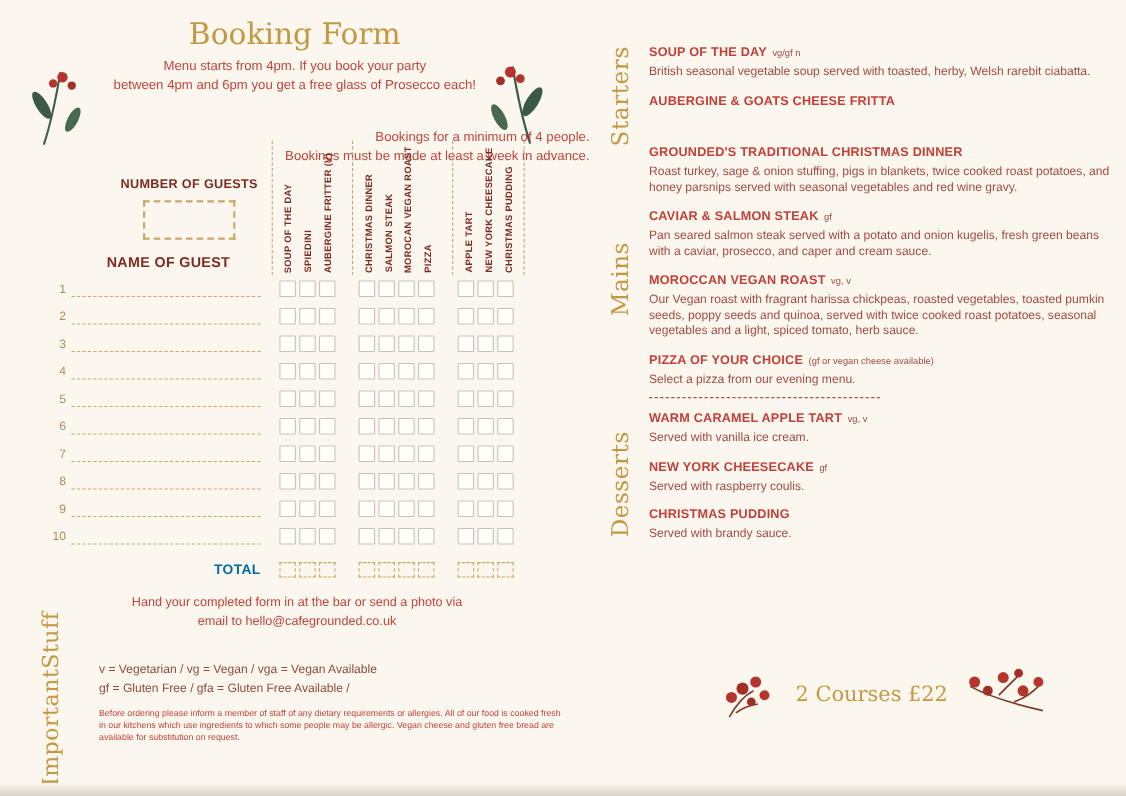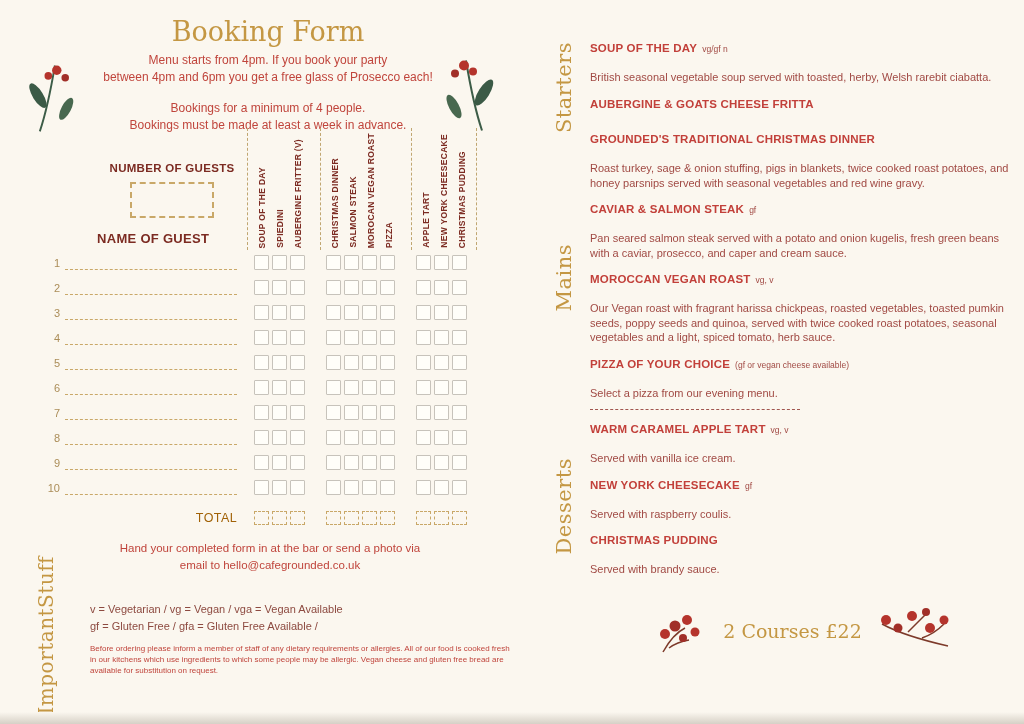--- a/index.html
+++ b/index.html
@@ -14,21 +14,21 @@
     content:"";position:absolute;left:0;right:0;bottom:0;height:12px;
     background:linear-gradient(#fbf7ef,#d6d0c6);pointer-events:none;
   }
 
   
   .left-page{position:absolute;left:0;top:0;width:536px;height:724px;}
   .page-title{position:absolute;top:16px;left:0;width:100%;margin:0;text-align:center;
     font-size:27px;font-weight:normal;color:#c49743;font-family:"DejaVu Serif",serif;}
   .intro{position:absolute;top:52px;left:0;width:100%;text-align:center;
     font-size:12px;color:#c0453c;line-height:1.42;}
-  .booking-note{position:absolute;top:100px;left:0;width:100%;text-align:center;
+  .booking-note{position:absolute;top:116px;left:0;width:100%;text-align:right;
     font-size:12px;color:#c0453c;line-height:1.42;}
   .intro span,.booking-note span{display:block;}
 
   .holly{position:absolute;}
   .holly-left{left:24px;top:58px;width:58px;height:80px;}
   .holly-right{left:438px;top:52px;width:60px;height:86px;transform:scaleX(-1);}
 
   
   .grid{position:absolute;left:42px;top:128px;width:470px;}
   .ghead{display:flex;}
@@ -48,21 +48,21 @@
   .colhead{display:block;writing-mode:vertical-rl;transform:rotate(180deg);
     white-space:nowrap;font-size:8.5px;font-weight:bold;color:#7c2b22;letter-spacing:.3px;line-height:1;padding-top:2px;}
 
   .grow{display:flex;height:25px;align-items:center;}
   .rownum{width:18px;flex:none;text-align:right;font-size:11px;color:#ab8d58;}
   .nameline{flex:1;height:14px;margin:0 10px 0 5px;border-bottom:1px dashed #c9a868;align-self:center;box-sizing:border-box;}
   .checkbox{display:inline-block;width:13px;height:13px;border:1px solid #c7c3bb;background:#fffef9;border-radius:1px;}
 
   .total-row{display:flex;height:28px;align-items:center;margin-top:4px;}
   .total-name{justify-content:flex-end;}
-  .total-label{font-size:12.5px;font-weight:normal;color:#a16207;margin-right:10px;letter-spacing:.4px;}
+  .total-label{font-size:12.5px;font-weight:bold;color:#0369a1;margin-right:10px;letter-spacing:.4px;}
   .total-groups{display:flex;}
   .totalbox{display:inline-block;width:15px;height:14px;border:1.5px dashed #c9a868;box-sizing:border-box;}
 
   .hand-in{position:absolute;top:540px;left:55px;width:430px;text-align:center;
     font-size:11.5px;color:#c0453c;line-height:1.45;}
   .hand-in span{display:block;}
 
   .sidebar-vert{position:absolute;left:34px;top:556px;display:block;
     writing-mode:vertical-rl;transform:rotate(180deg);
     color:#c49743;font-size:20px;font-family:"DejaVu Serif",serif;letter-spacing:.5px;}
@@ -77,21 +77,21 @@
   .menu-sections{position:absolute;top:42px;left:0;right:14px;display:flex;flex-direction:column;}
   .menu-section{display:flex;}
   .seclabel-col{width:52px;flex:none;display:flex;align-items:center;justify-content:center;}
   .seclabel{display:block;writing-mode:vertical-rl;transform:rotate(180deg);
     color:#c49743;font-size:21px;font-family:"DejaVu Serif",serif;letter-spacing:.5px;}
   .items-col{flex:1;}
   .menu-item{margin-bottom:13px;}
   .mi-nameline{display:flex;align-items:baseline;}
   .mi-name{font-weight:bold;font-size:11.5px;color:#c2403a;letter-spacing:.2px;}
   .mi-tags{font-size:8.5px;color:#a14a44;margin-left:5px;}
-  .mi-desc{font-size:11px;color:#a14a44;line-height:1.32;margin-top:16px;}
+  .mi-desc{font-size:11px;color:#a14a44;line-height:1.32;margin-top:4px;}
   .mi-divider{width:210px;border-top:1.5px dashed #a1564f;margin-top:9px;}
 
   .pricing{position:absolute;top:606px;left:55px;right:10px;
     display:flex;align-items:center;justify-content:center;gap:16px;}
   .price-text{text-align:center;}
   .price-main{font-size:28px;color:#c49743;font-family:"DejaVu Serif",serif;line-height:1.1;}
   .price-sub{font-size:19px;color:#c49743;font-family:"DejaVu Serif",serif;line-height:1.2;}
   .berries{flex:none;}
 </style>
 </head>

